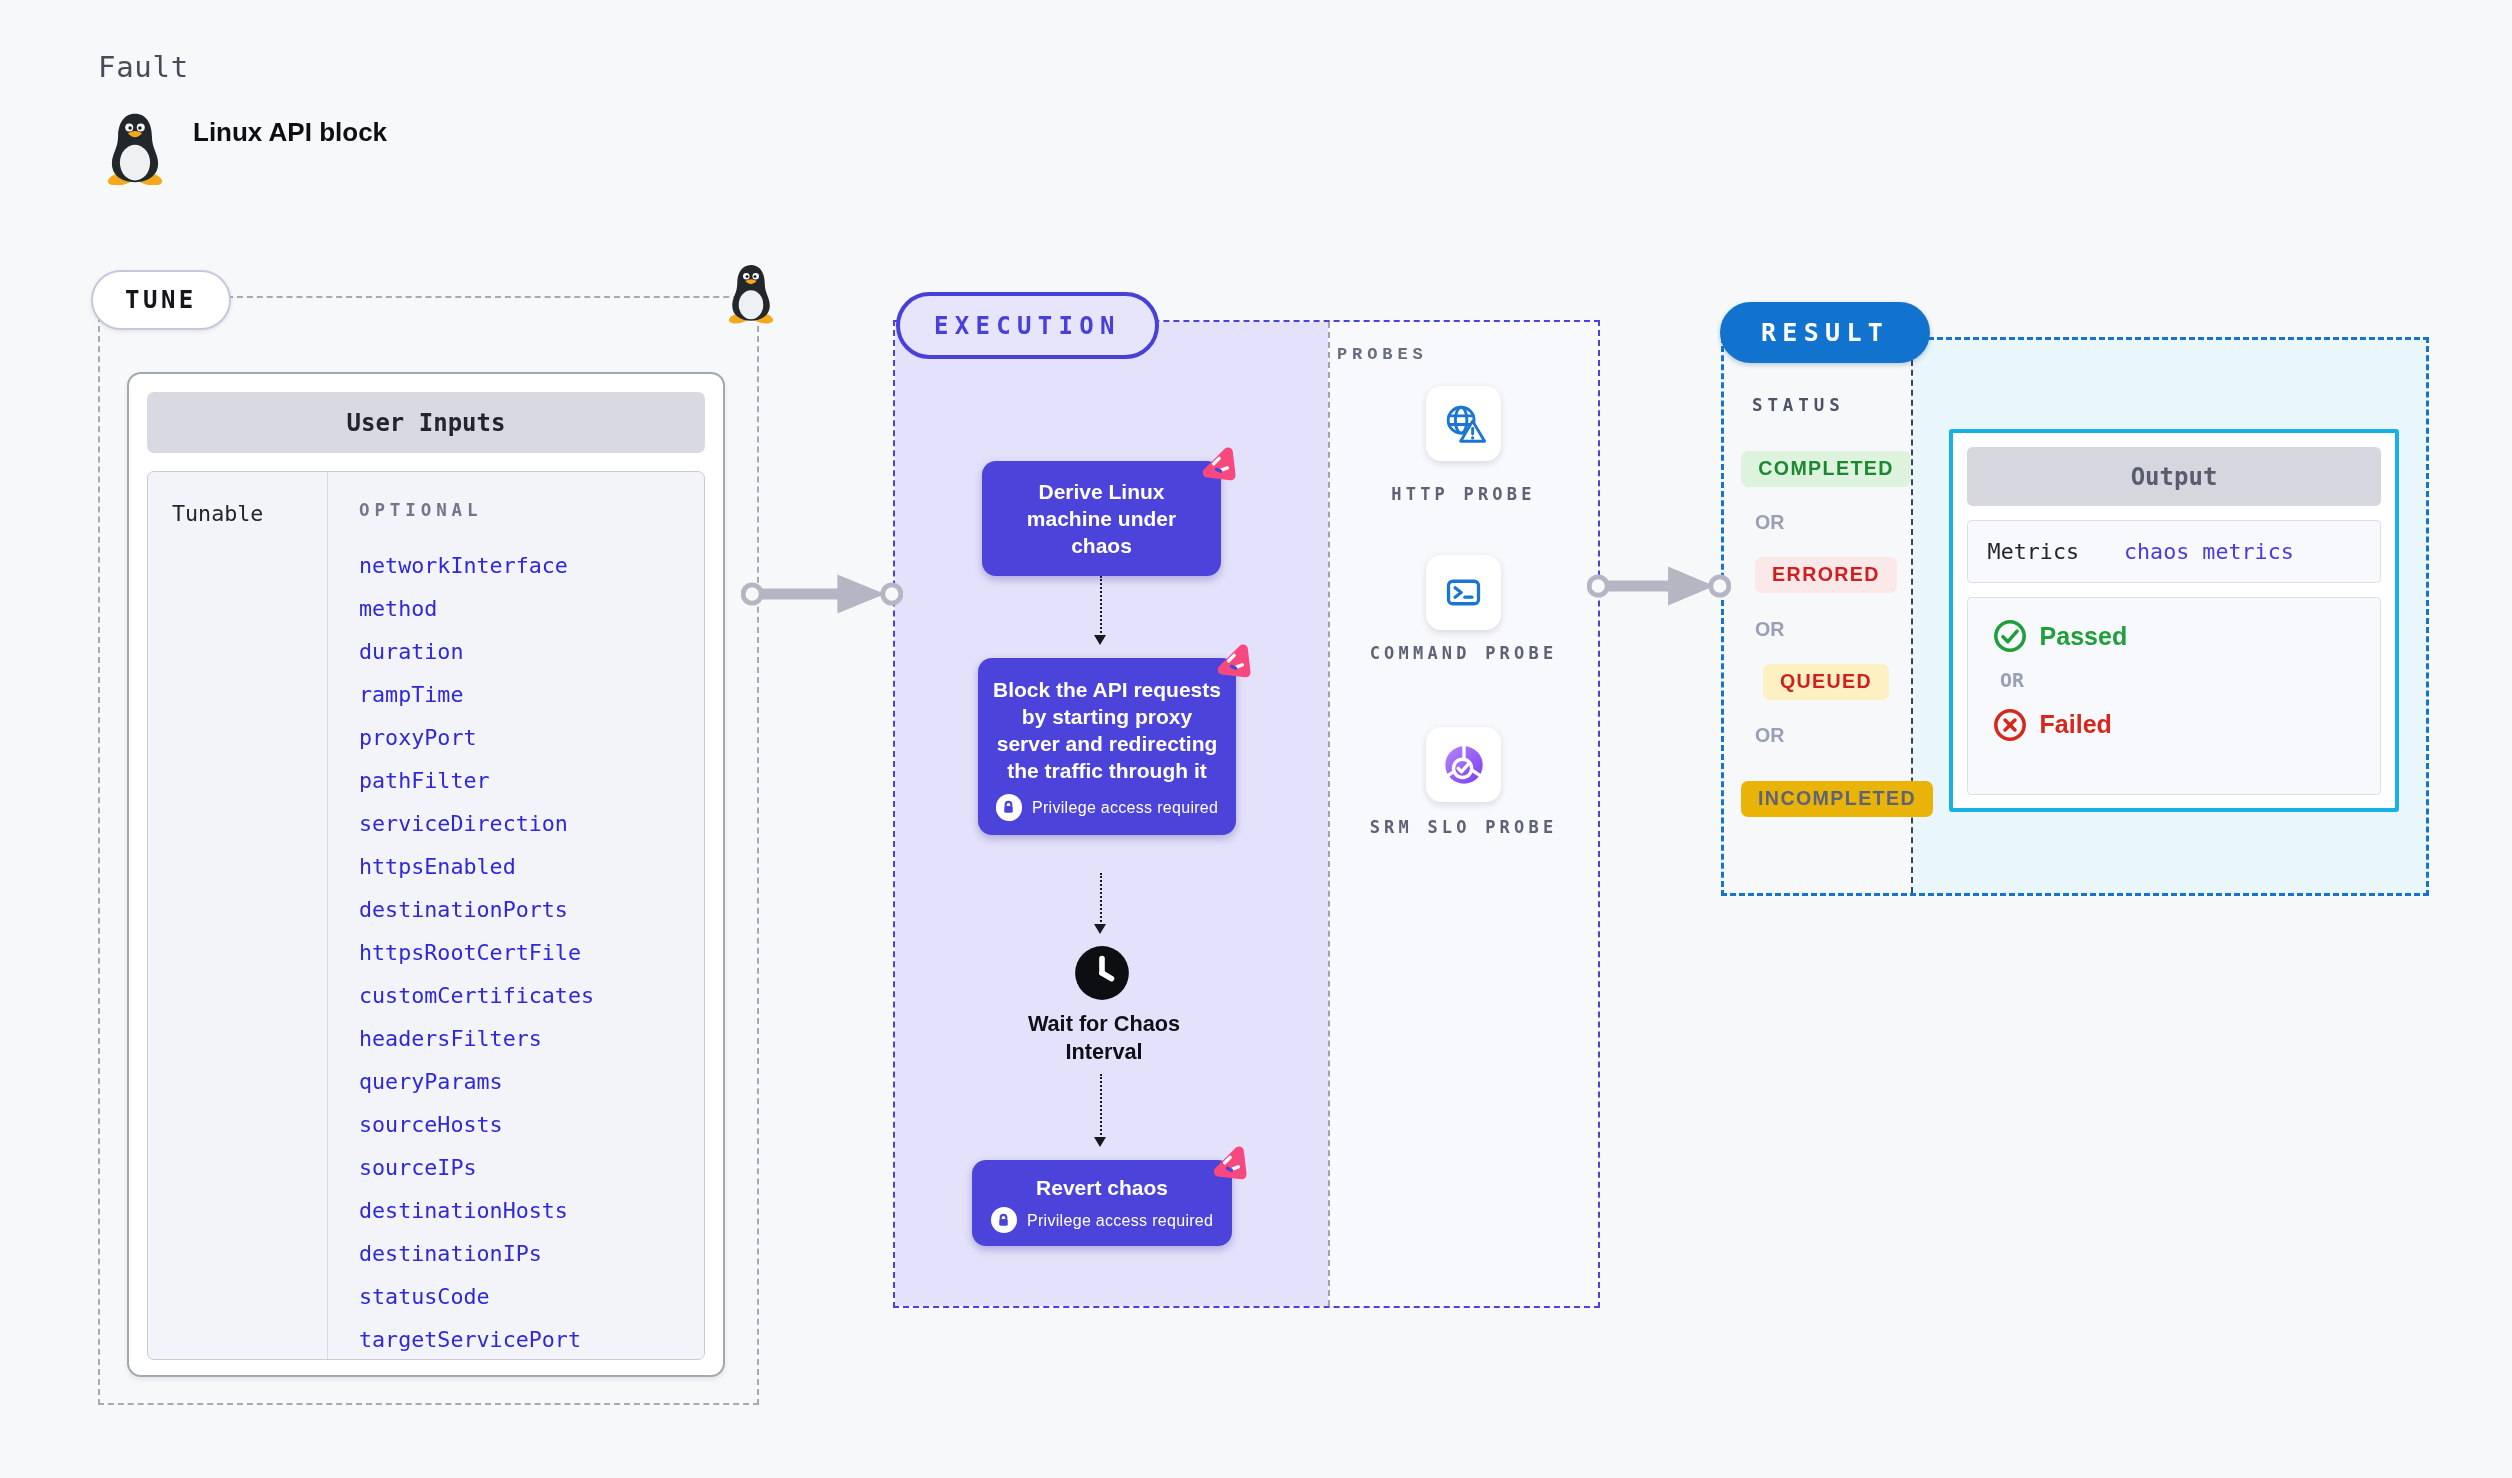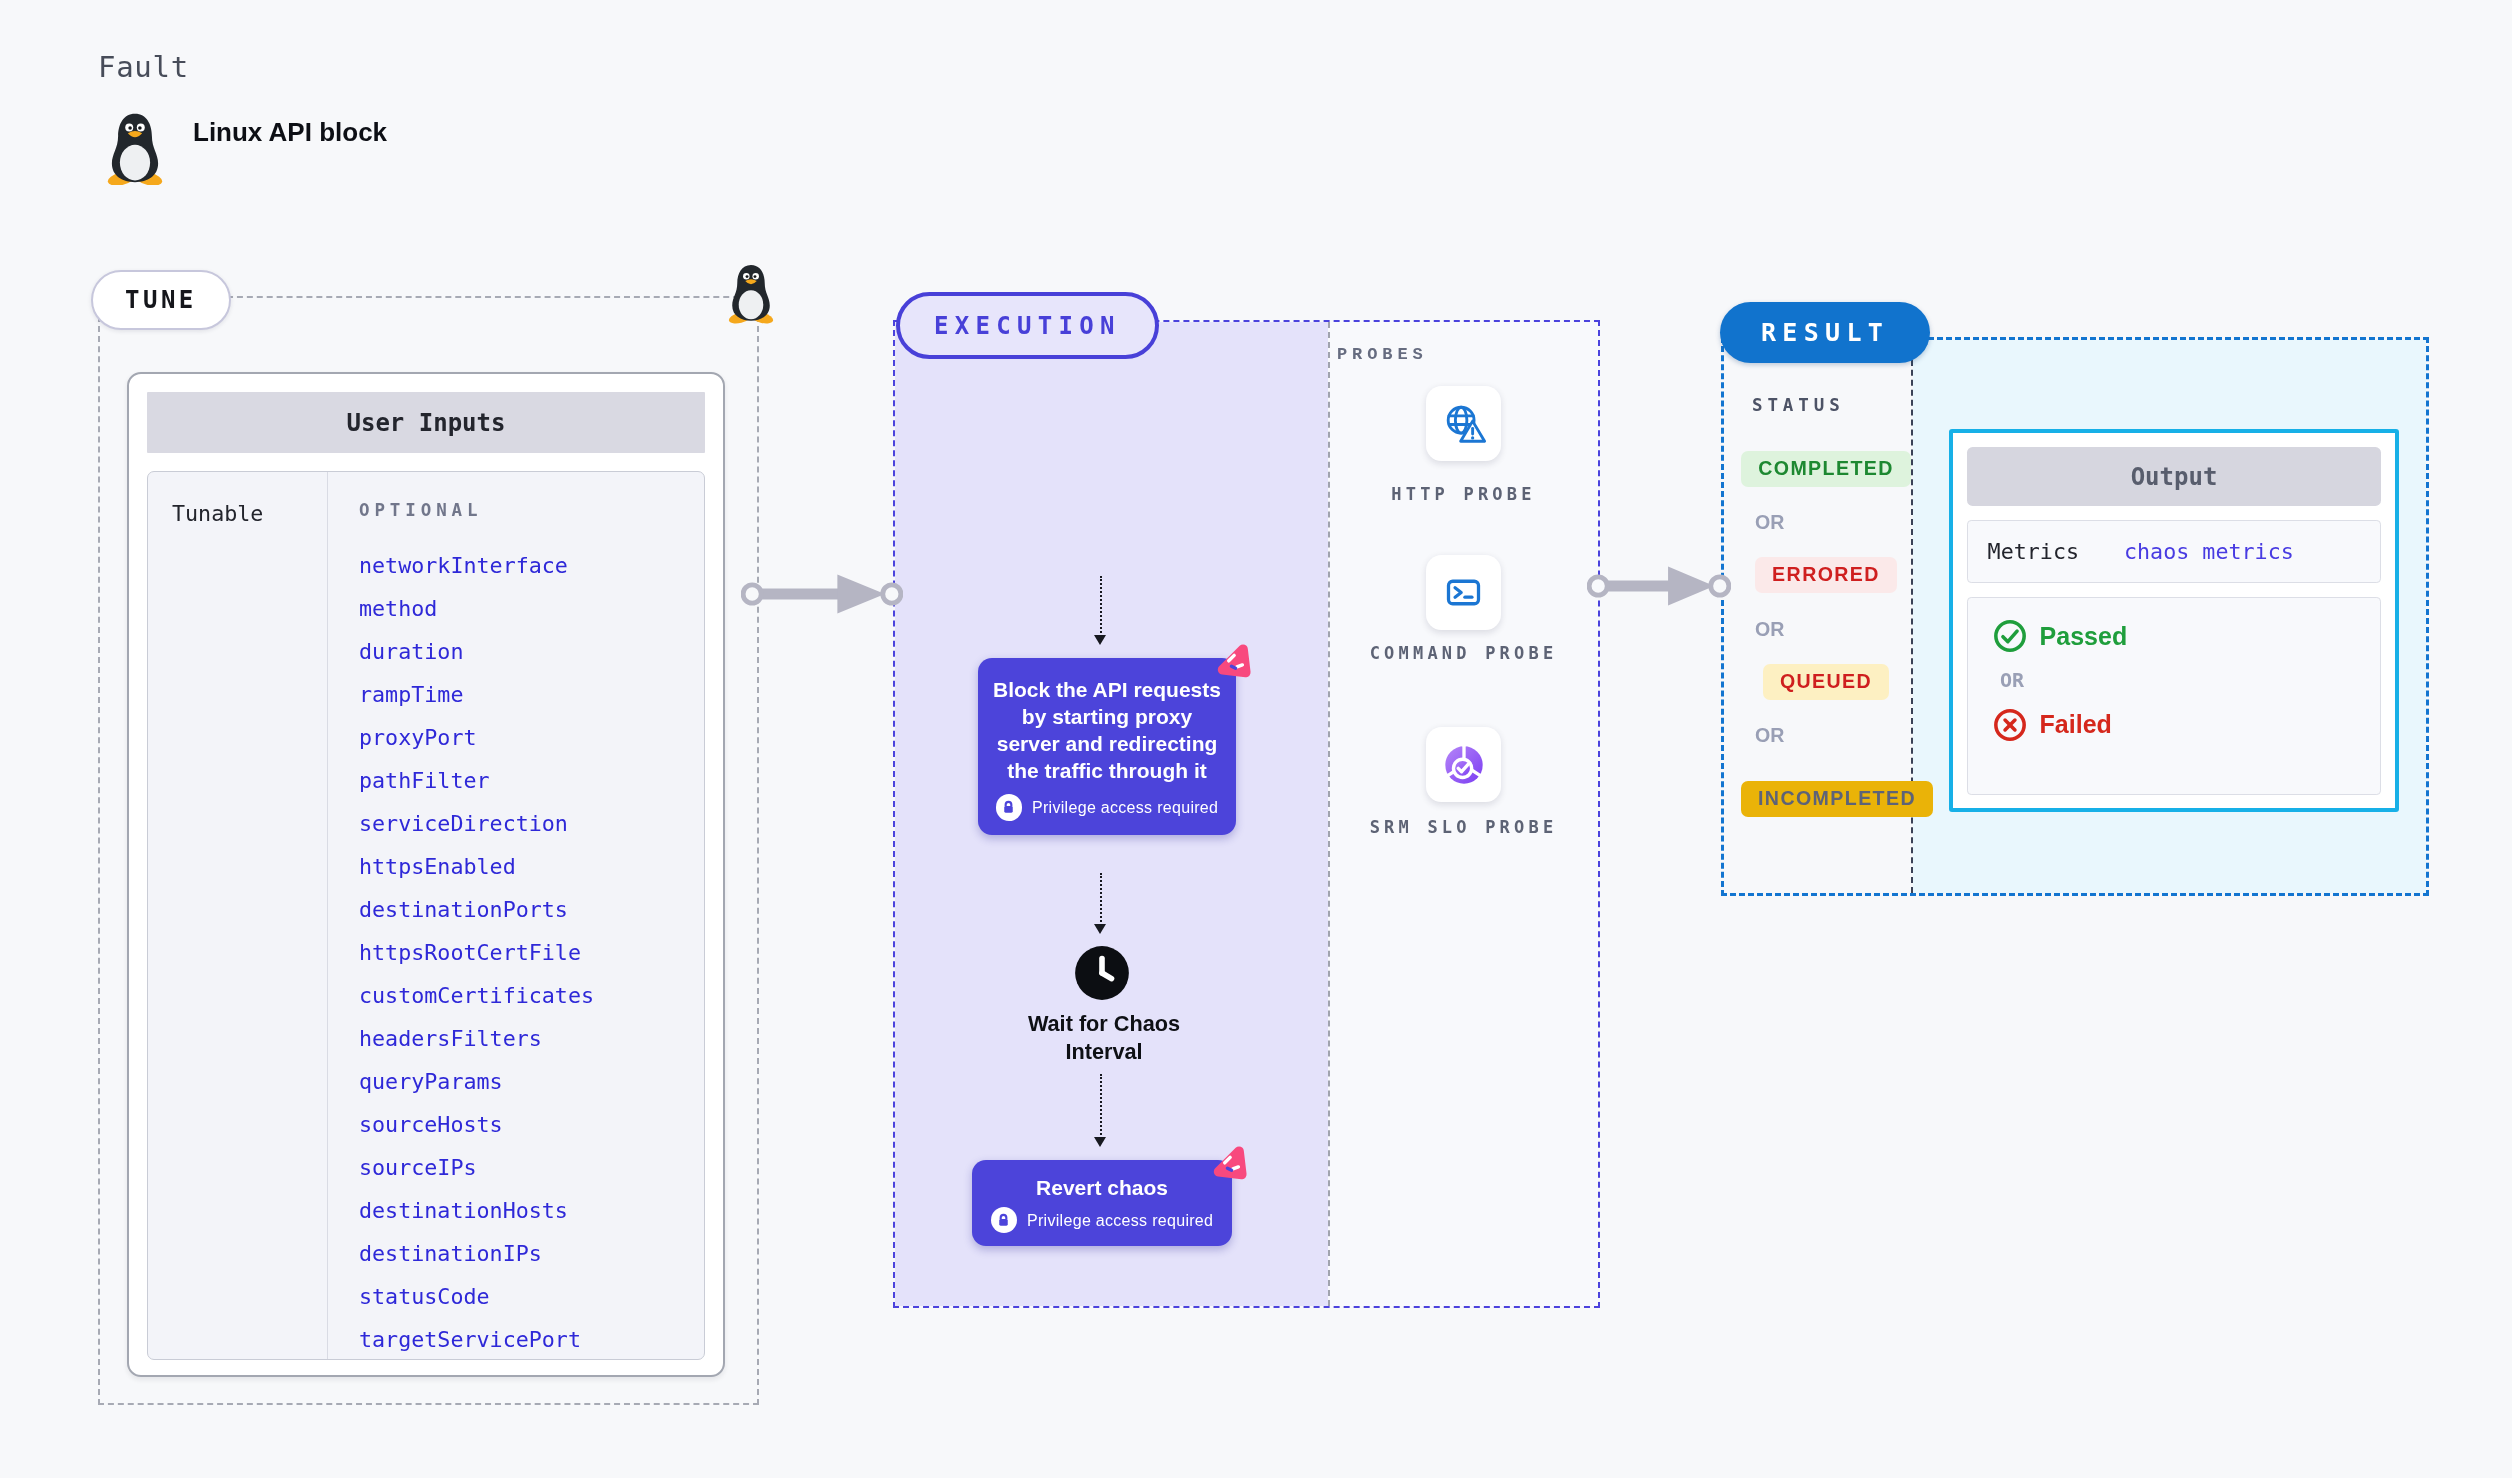--- a/index.html
+++ b/index.html
@@ -23,21 +23,21 @@
   .pill-result{left:1720px;top:302px;height:61px;padding:0 41px;background:#1173cd;
                border:none;color:#ffffff;font-size:25px;letter-spacing:6.3px;
                box-shadow:0 2.1px 5.6px rgba(10,60,120,.25);}
 
   
   .tune-box{position:absolute;left:98px;top:296px;width:657px;height:1105px;
             border:2.1px dashed #a7aab4;}
   .ui-card{position:absolute;left:127px;top:372px;width:598px;height:1005px;background:#ffffff;
            border:2.1px solid #a3a7b1;border-radius:14px;box-shadow:0 2.1px 5.6px rgba(20,20,40,.08);
            box-sizing:border-box;padding:18px;}
-  .ui-card-header{height:61px;background:#d9d9e2;border-radius:1px;display:flex;align-items:center;
+  .ui-card-header{height:61px;background:#d9d9e2;border-radius:7px;display:flex;align-items:center;
                   justify-content:center;font-family:"DejaVu Sans Mono",monospace;font-size:24px;
                   font-weight:600;color:#23252d;}
   .ui-table{margin-top:18px;height:889px;background:#f3f4f9;border:1.4px solid #c9ccd6;
             border-radius:7px;display:flex;box-sizing:border-box;overflow:hidden;}
   .ui-col-label{width:180px;border-right:1.4px solid #d9dbe4;padding:29px 0 0 24px;box-sizing:border-box;
                 font-family:"DejaVu Sans Mono",monospace;font-size:21.7px;color:#23252d;}
   .ui-col-vals{flex:1;padding:28px 7px 0 31px;box-sizing:border-box;}
   .optional-label{font-family:"DejaVu Sans Mono",monospace;font-size:17.5px;font-weight:600;
                   color:#71768b;letter-spacing:4.9px;margin-bottom:24px;}
   .tunable-item{font-family:"DejaVu Sans Mono",monospace;font-size:21.7px;color:#2e28d8;
@@ -182,20 +182,29 @@
     <circle cx="16" cy="34" r="13" fill="#f7f8fa" stroke="#b5b5c3" stroke-width="7"></circle>
     <circle cx="216" cy="34" r="13" fill="#f7f8fa" stroke="#b5b5c3" stroke-width="7"></circle>
   </svg>
 
   <div class="exec-outer">
     <div class="exec-col"></div>
     <div class="probes-col"></div>
   </div>
   <div class="pill pill-exec">EXECUTION</div>
 
+  <div class="flow-node" style="left:982px;top:461px;width:239px;padding:17px 14px;">
+    <svg class="chaos-corner" viewBox="0 0 60 60">
+      <polygon points="14,42 44,12 48,46" fill="#f8497e" stroke="#f8497e" stroke-width="14" stroke-linejoin="round"></polygon>
+      <line x1="23" y1="29" x2="31" y2="21" stroke="#ffffff" stroke-width="5" stroke-linecap="round"></line>
+      <line x1="35" y1="38" x2="43" y2="35" stroke="#ffffff" stroke-width="5" stroke-linecap="round"></line>
+      <line x1="27" y1="37" x2="33" y2="40" stroke="#4c44da" stroke-width="5" stroke-linecap="round"></line>
+    </svg>
+    <span>Derive Linux machine under chaos</span>
+  </div>
 
   <div class="vconn" style="left:1100px;top:576px;height:64px;"></div>
 
   <div class="flow-node" style="left:978px;top:658px;width:258px;padding:18px 12.6px 14px;">
     <svg class="chaos-corner" viewBox="0 0 60 60">
       <polygon points="14,42 44,12 48,46" fill="#f8497e" stroke="#f8497e" stroke-width="14" stroke-linejoin="round"></polygon>
       <line x1="23" y1="29" x2="31" y2="21" stroke="#ffffff" stroke-width="5" stroke-linecap="round"></line>
       <line x1="35" y1="38" x2="43" y2="35" stroke="#ffffff" stroke-width="5" stroke-linecap="round"></line>
       <line x1="27" y1="37" x2="33" y2="40" stroke="#4c44da" stroke-width="5" stroke-linecap="round"></line>
     </svg>

